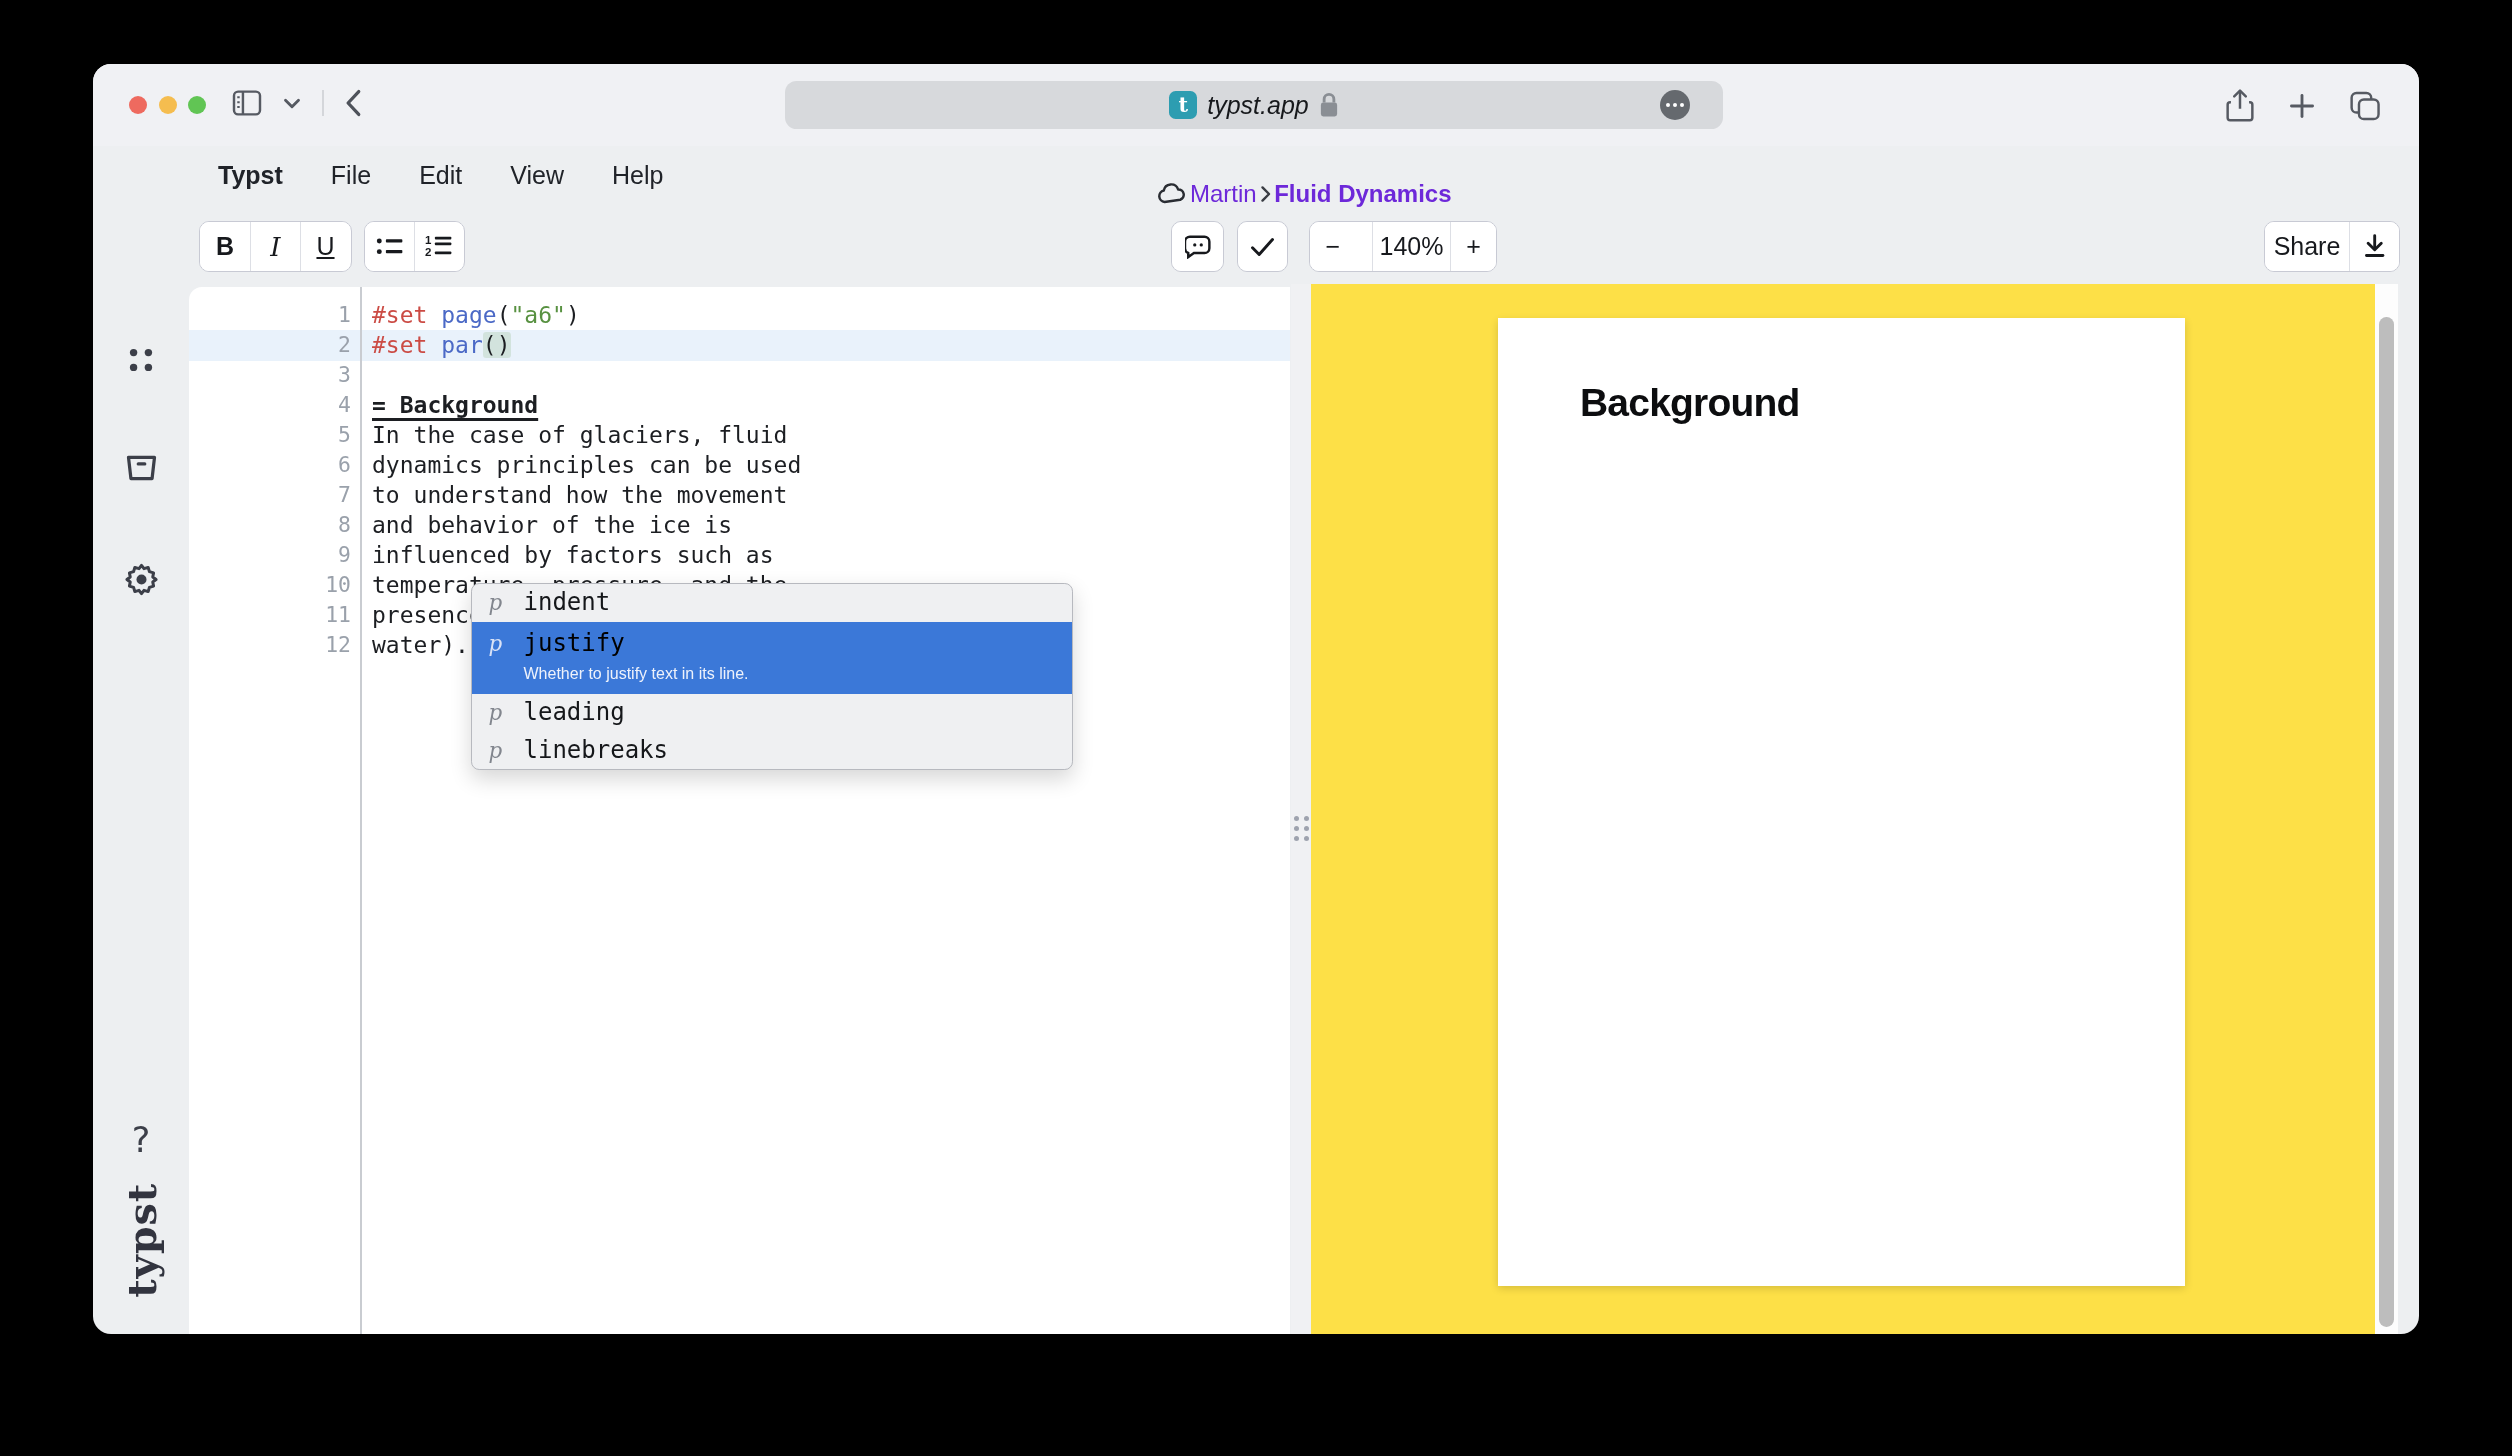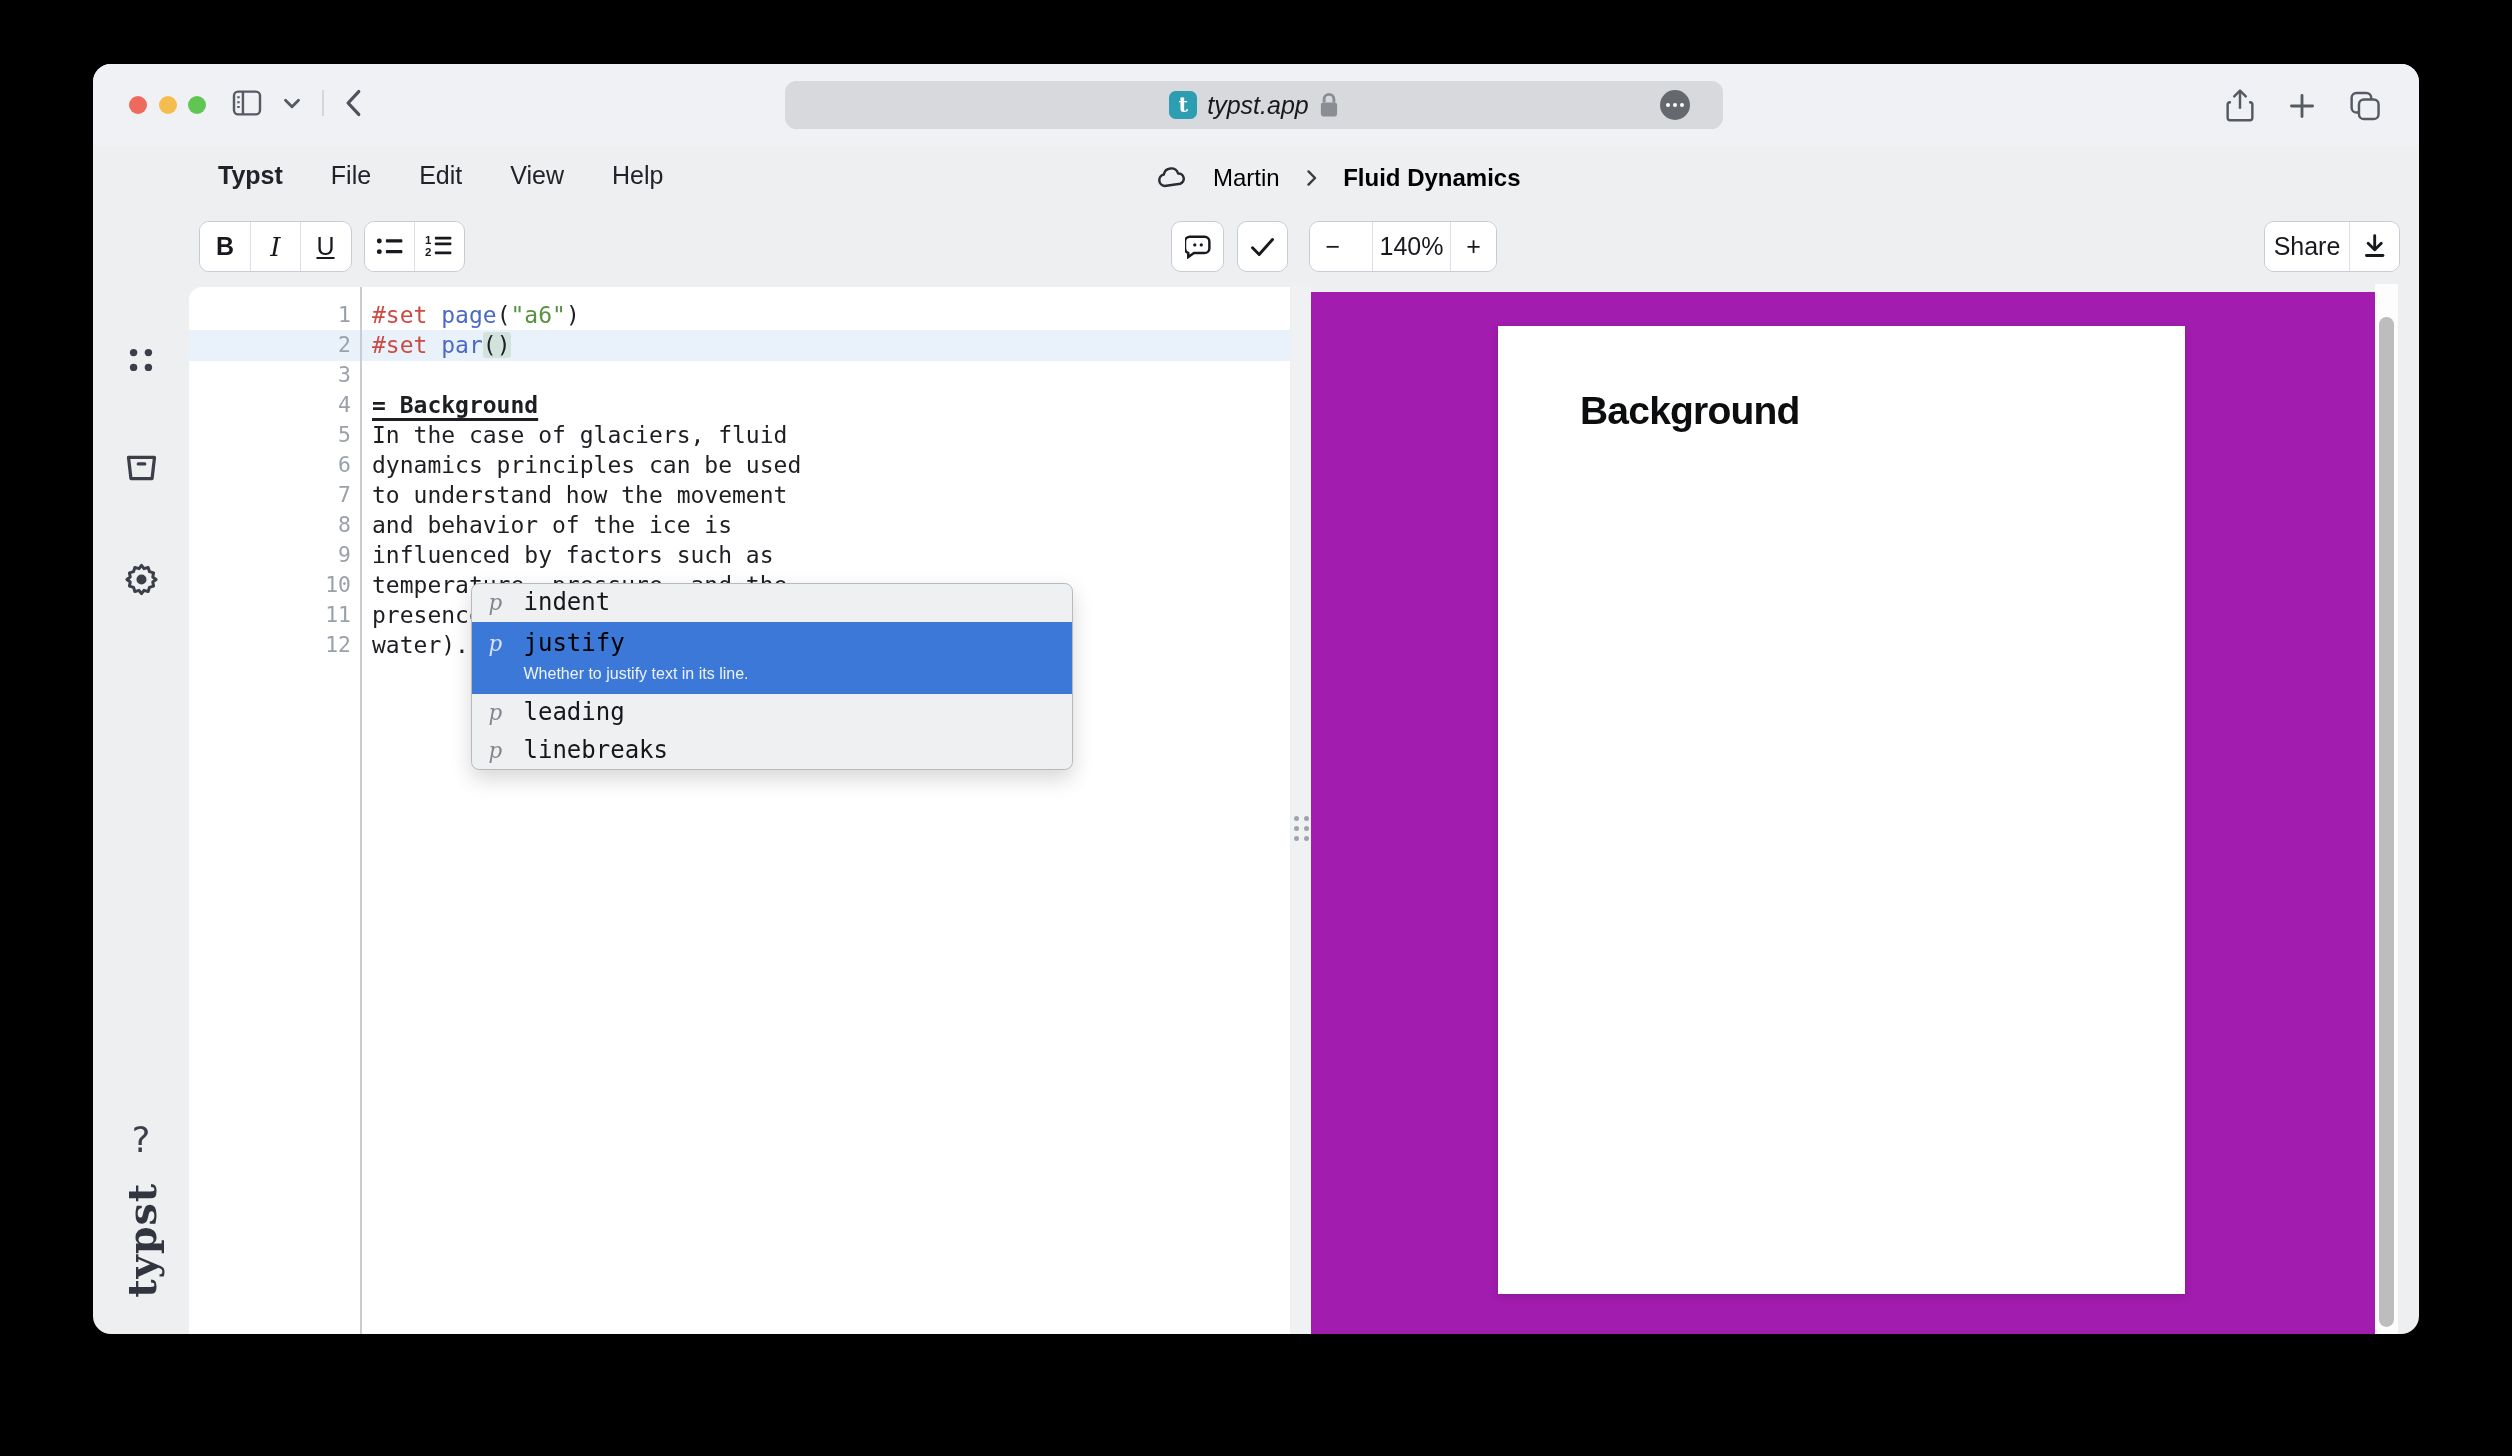--- a/index.html
+++ b/index.html
@@ -25,22 +25,22 @@
     font-family:"DejaVu Serif",serif; font-weight:700; font-size:20.6px; display:flex; align-items:center; justify-content:center;}
   .urltext{font-size:25px; color:#16181b;font-style:italic;}
   .ellipsis{position:absolute; right:33px; top:9px; width:30px; height:30px; border-radius:50%;
     background:#65696e; display:flex; align-items:center; justify-content:center; gap:3.3px;}
   .ellipsis i{width:4.1px; height:4.1px; border-radius:50%; background:#fff;}
   .chromeright{position:absolute; right:38px; top:25px; display:flex; align-items:center; gap:35px; color:#565a62;}
   
   .menubar{position:absolute; left:125px; top:97px; display:flex; gap:48px; font-size:25px; color:#202329;}
   .menu-item{cursor:default;}
   .menu-item:first-child{font-weight:700;}
-  .breadcrumb{position:absolute; left:1064px; top:96px; height:36px; display:flex; align-items:center; gap:26px;
-    font-size:24px; color:#000000;}
+  .breadcrumb{position:absolute; left:1064px; top:112px; height:36px; display:flex; align-items:center; gap:3px;
+    font-size:24px; color:#6d28d9;}
   .breadcrumb .doc{font-weight:700;}
   
   .btngroup{position:absolute; top:157px; height:51px; display:flex; background:#fff;
     border:1.6px solid var(--btn-border); border-radius:10px; overflow:hidden;}
   .btn{height:100%; display:flex; align-items:center; justify-content:center; font-size:25px; color:#17191d; background:#fff;}
   .btn + .btn{border-left:1.6px solid #dddfe5;}
   .b-bold{font-weight:800;}
   .b-italic{font-family:"DejaVu Serif",serif; font-style:italic; font-size:26px;}
   .b-under{text-decoration:underline;}
   .zlabel{font-size:25px;margin-left:16px;}
@@ -68,21 +68,21 @@
   .dd-param{font-family:"DejaVu Serif",serif; font-style:italic; font-size:21.4px; color:#82868e; width:35px; line-height:31px;}
   .dd-label{font-family:"DejaVu Sans Mono",monospace; font-size:24px; color:#15171a; line-height:31px;}
   .dd-desc{font-size:16px; color:#eef2fb; line-height:25px; margin-top:1.6px;}
   .dd-item.selected{background:var(--accent-selection); padding-top:6.6px; padding-bottom:8.2px;}
   .dd-item.selected .dd-label{color:#000000;}
   .dd-item.selected .dd-param{color:#d9e2f6;}
   
   .divider{position:absolute; left:1198px; top:220px; width:20.6px; height:1050px; background:#f0f1f3;}
   .drag-handle{position:absolute; left:3.3px; top:532px; display:grid; grid-template-columns:5px 5px; gap:5px;}
   .drag-handle i{width:5px; height:5px; border-radius:50%; background:#9ea3ae;}
-  .preview{position:absolute; left:1218px; top:228px; width:1064px; height:1050px; background:#a21caf;}
+  .preview{position:absolute; left:1218px; top:220px; width:1064px; height:1050px; background:#fde047;}
   .page{position:absolute; left:187px; top:34px; width:687px; height:968px; background:#fff;
     box-shadow:0 2.5px 8.2px rgba(0,0,0,.16); padding:63px 74px 0 82px;}
   .page h1{font-size:39px; letter-spacing:-0.8px; color:#0c0d0f; font-weight:700;}
   .page p{margin-top:10px; font-size:25px; line-height:33px; color:#131417; white-space:pre-line; letter-spacing:-0.2px;}
   .scrollbar{position:absolute; left:2282px; top:220px; width:23px; height:1050px; background:#fdfdfd;}
   .thumb{position:absolute; left:4.1px; top:33px; width:15px; height:1010px; background:#bdbdbd; border-radius:7.4px;}
   svg{display:block;}
 </style>
 </head>
 <body>

